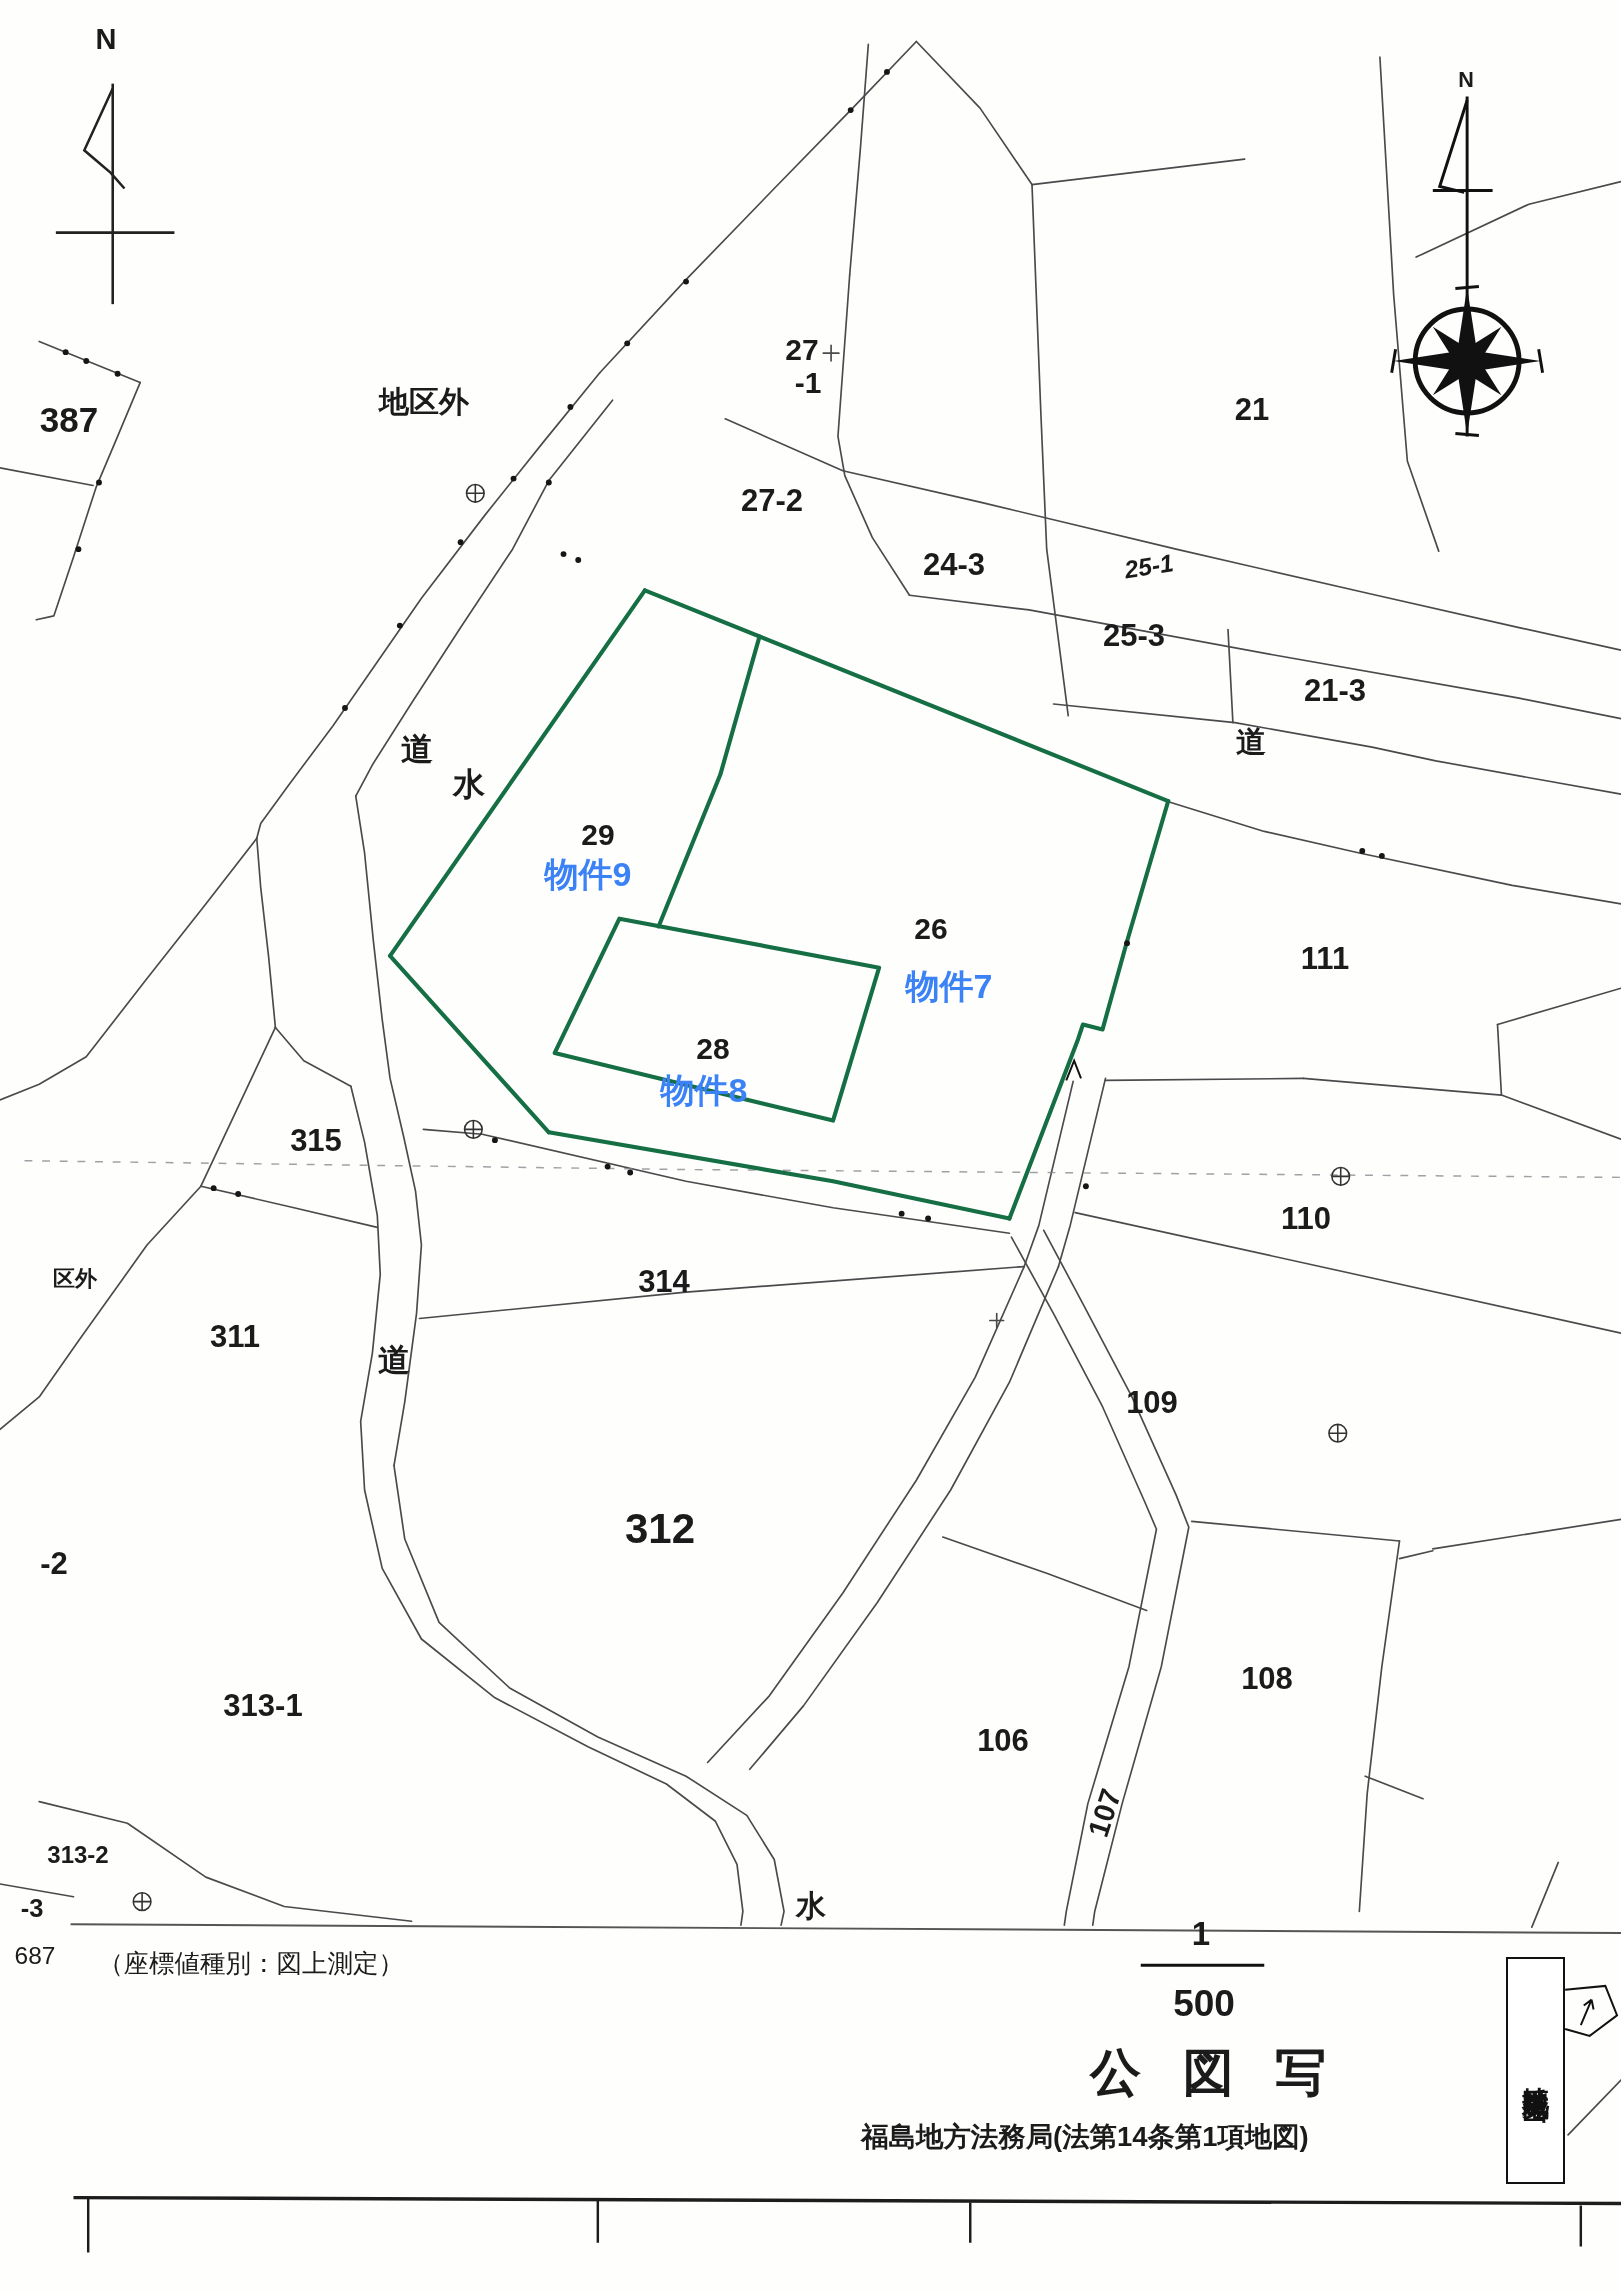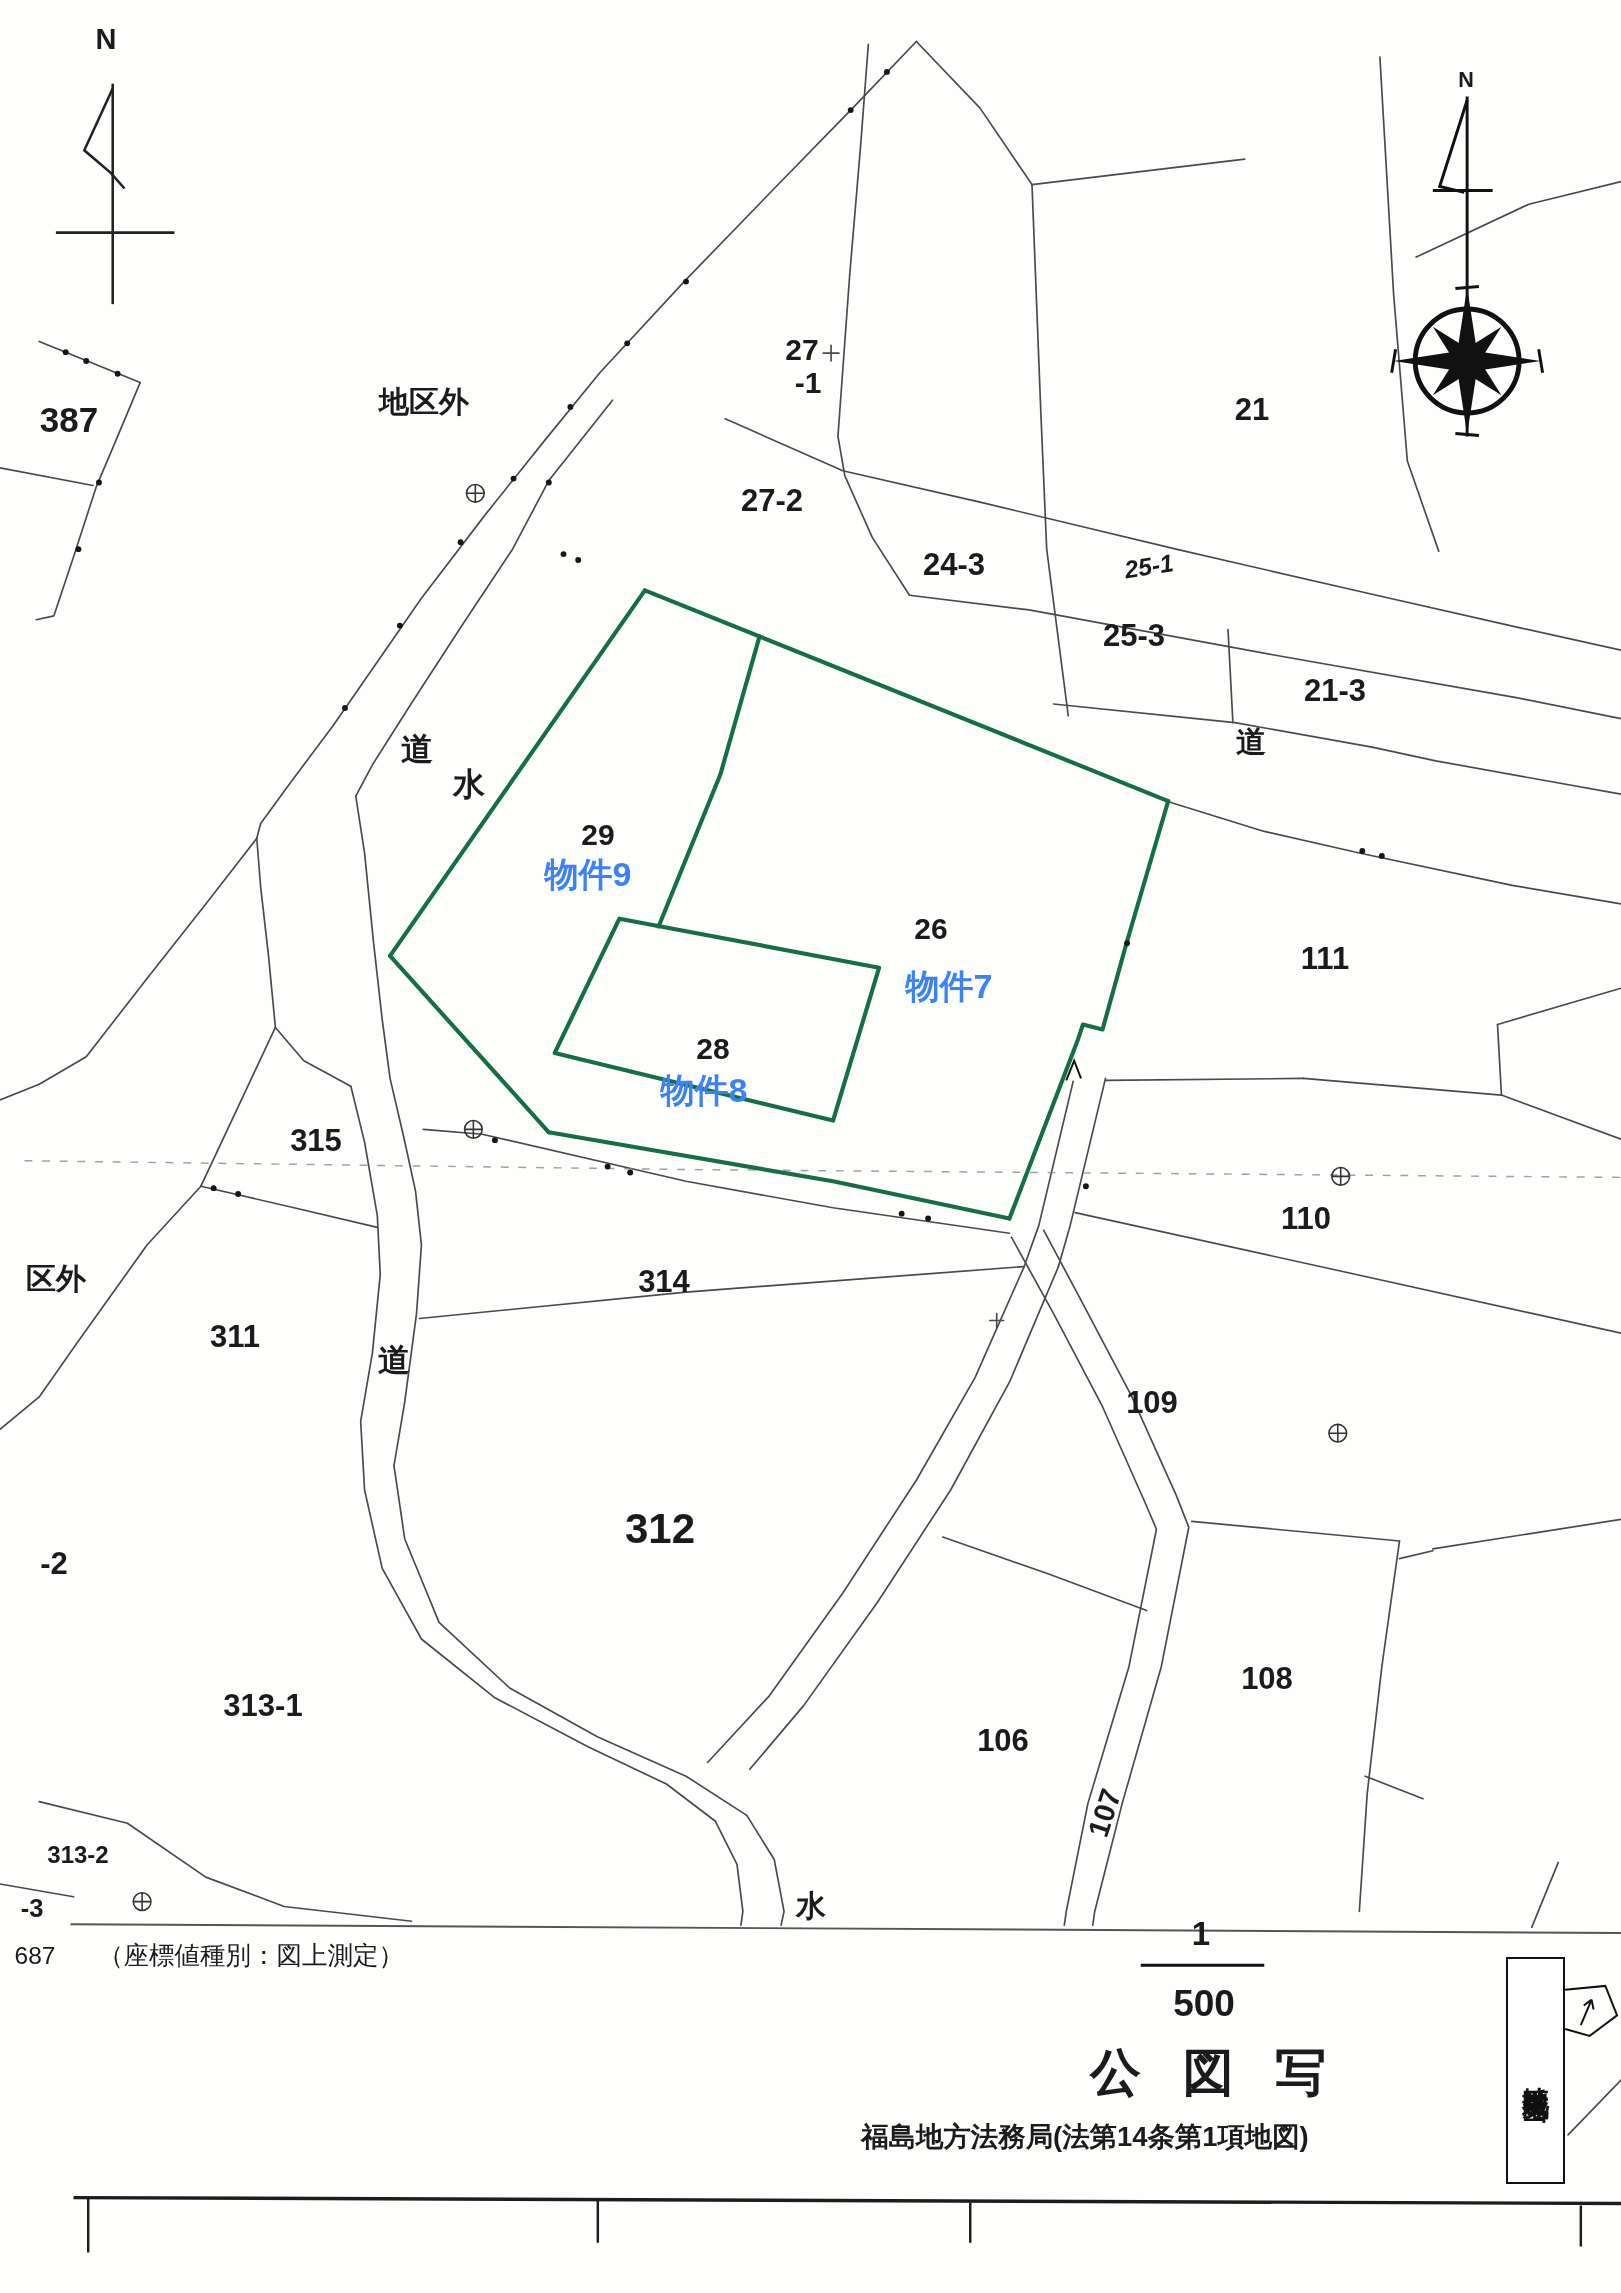--- a/index.html
+++ b/index.html
@@ -2,21 +2,21 @@
 <html><head>
 <meta charset="utf-8">
 <style>
   html,body{margin:0;padding:0;background:#e8e8e8;}
   .page{position:relative;width:1621px;height:2294px;background:#fefefd;overflow:hidden;
         font-family:"Liberation Sans",sans-serif;}
   svg.map{position:absolute;left:0;top:0;}
   .lbl{position:absolute;transform:translate(-50%,-50%);color:#1b1b1b;white-space:nowrap;
        line-height:1;font-weight:600;font-family:"Liberation Sans",sans-serif;}
   .grn{color:#3b82f6;font-weight:700;text-align:right;}
-  .left{transform:translate(0,-50%);}
+  .left{transform:translate(0,-50%);margin-top:8px;}
   .it{font-style:italic;transform:translate(-50%,-50%) rotate(-9deg);}
   .rot107{transform:translate(-50%,-50%) rotate(-72deg);}
   .title{letter-spacing:13.7px;font-weight:700;}
   .vbox{position:absolute;left:1506px;top:1957px;width:55px;height:223px;border:2.9px solid #111;
         display:flex;align-items:center;justify-content:center;background:#fff;}
   .vtxt{writing-mode:vertical-rl;text-orientation:upright;font-size:26.5px;font-weight:600;
         color:#111;letter-spacing:2px;line-height:1;}
 </style>
 </head>
 <body>
@@ -198,21 +198,21 @@
 
   <div class="lbl" style="left:598px;top:835px;font-size:30px">29</div>
   <div class="lbl grn" style="left:588px;top:874px;font-size:34px">物件9</div>
   <div class="lbl" style="left:931px;top:929px;font-size:30px">26</div>
   <div class="lbl grn" style="left:949px;top:986px;font-size:34px">物件7</div>
   <div class="lbl" style="left:713px;top:1049px;font-size:30px">28</div>
   <div class="lbl grn" style="left:704px;top:1090px;font-size:34px">物件8</div>
 
   <div class="lbl" style="left:1325px;top:958px;font-size:31px">111</div>
   <div class="lbl" style="left:316px;top:1140px;font-size:31px">315</div>
-  <div class="lbl" style="left:56px;top:1279px;font-size:30px">区外</div>
+  <div class="lbl" style="left:75px;top:1279px;font-size:22px">区外</div>
   <div class="lbl" style="left:235px;top:1336px;font-size:31px">311</div>
   <div class="lbl" style="left:394px;top:1360px;font-size:32px">道</div>
   <div class="lbl" style="left:664px;top:1281px;font-size:31px">314</div>
   <div class="lbl" style="left:1306px;top:1218px;font-size:31px">110</div>
   <div class="lbl" style="left:1152px;top:1402px;font-size:31px">109</div>
   <div class="lbl" style="left:660px;top:1529px;font-size:42px">312</div>
   <div class="lbl" style="left:54px;top:1563px;font-size:31px">-2</div>
   <div class="lbl" style="left:263px;top:1705px;font-size:31px">313-1</div>
   <div class="lbl" style="left:1003px;top:1740px;font-size:31px">106</div>
   <div class="lbl rot107" style="left:1105px;top:1813px;font-size:29px">107</div>

